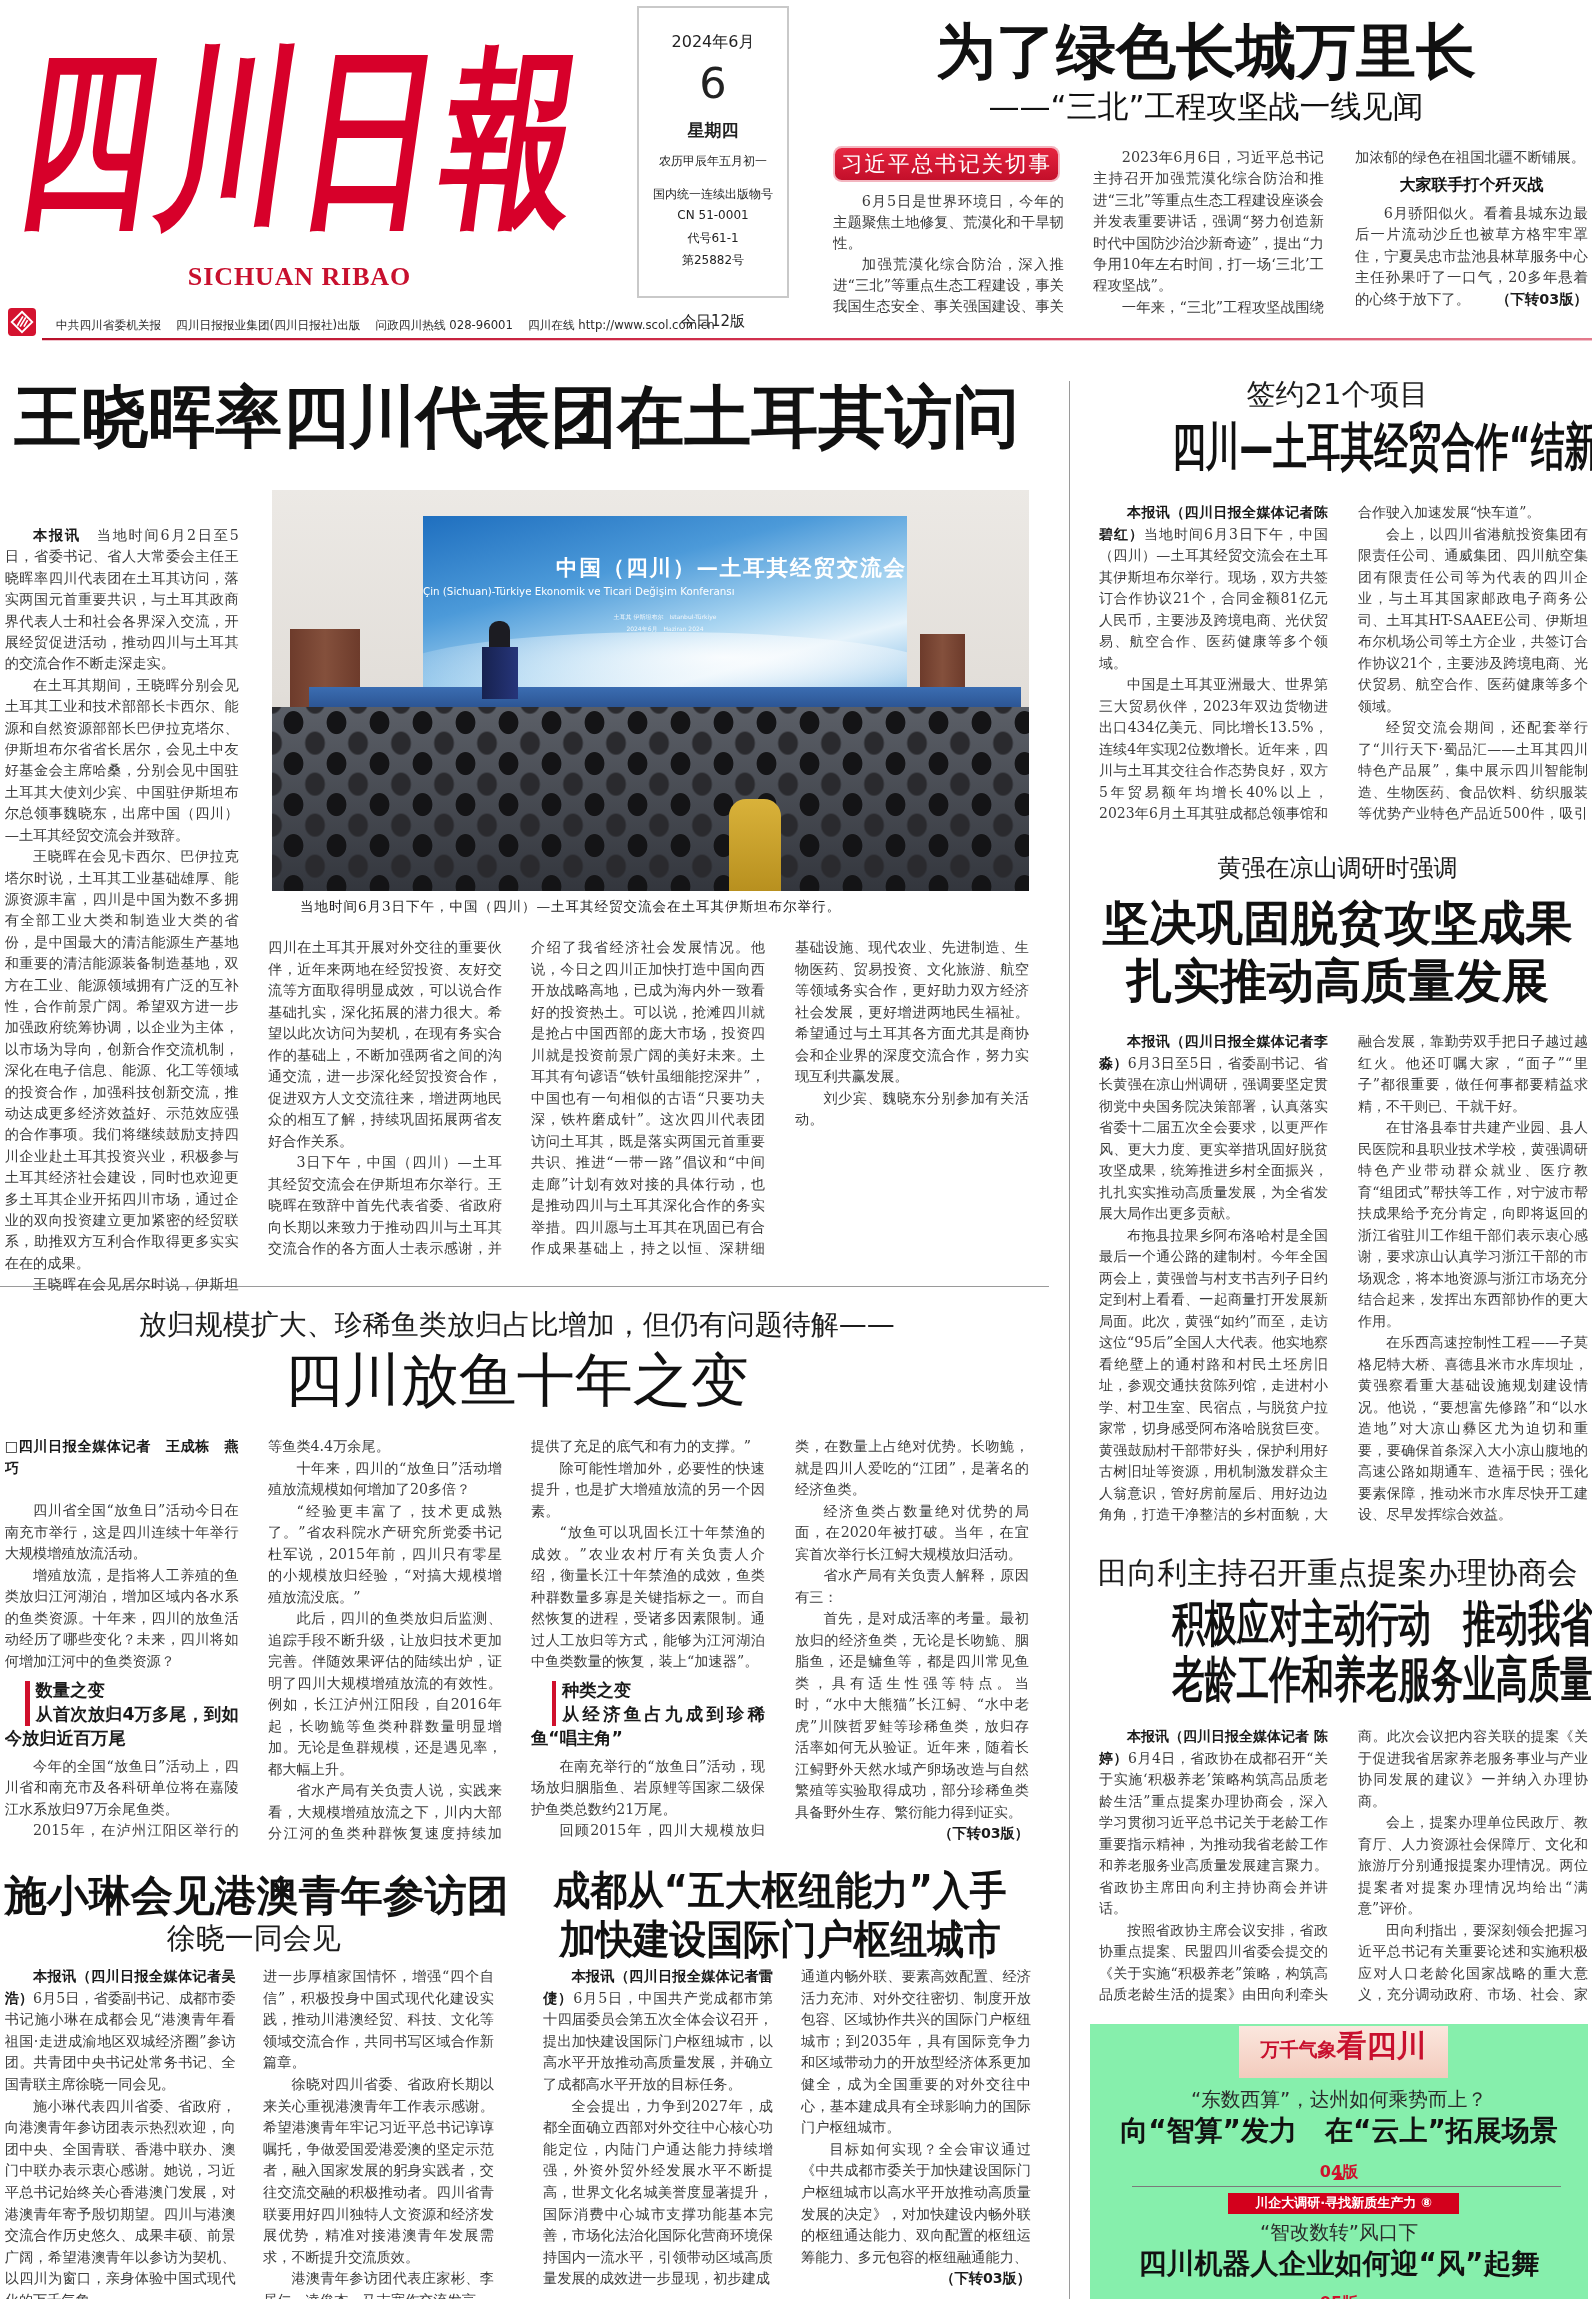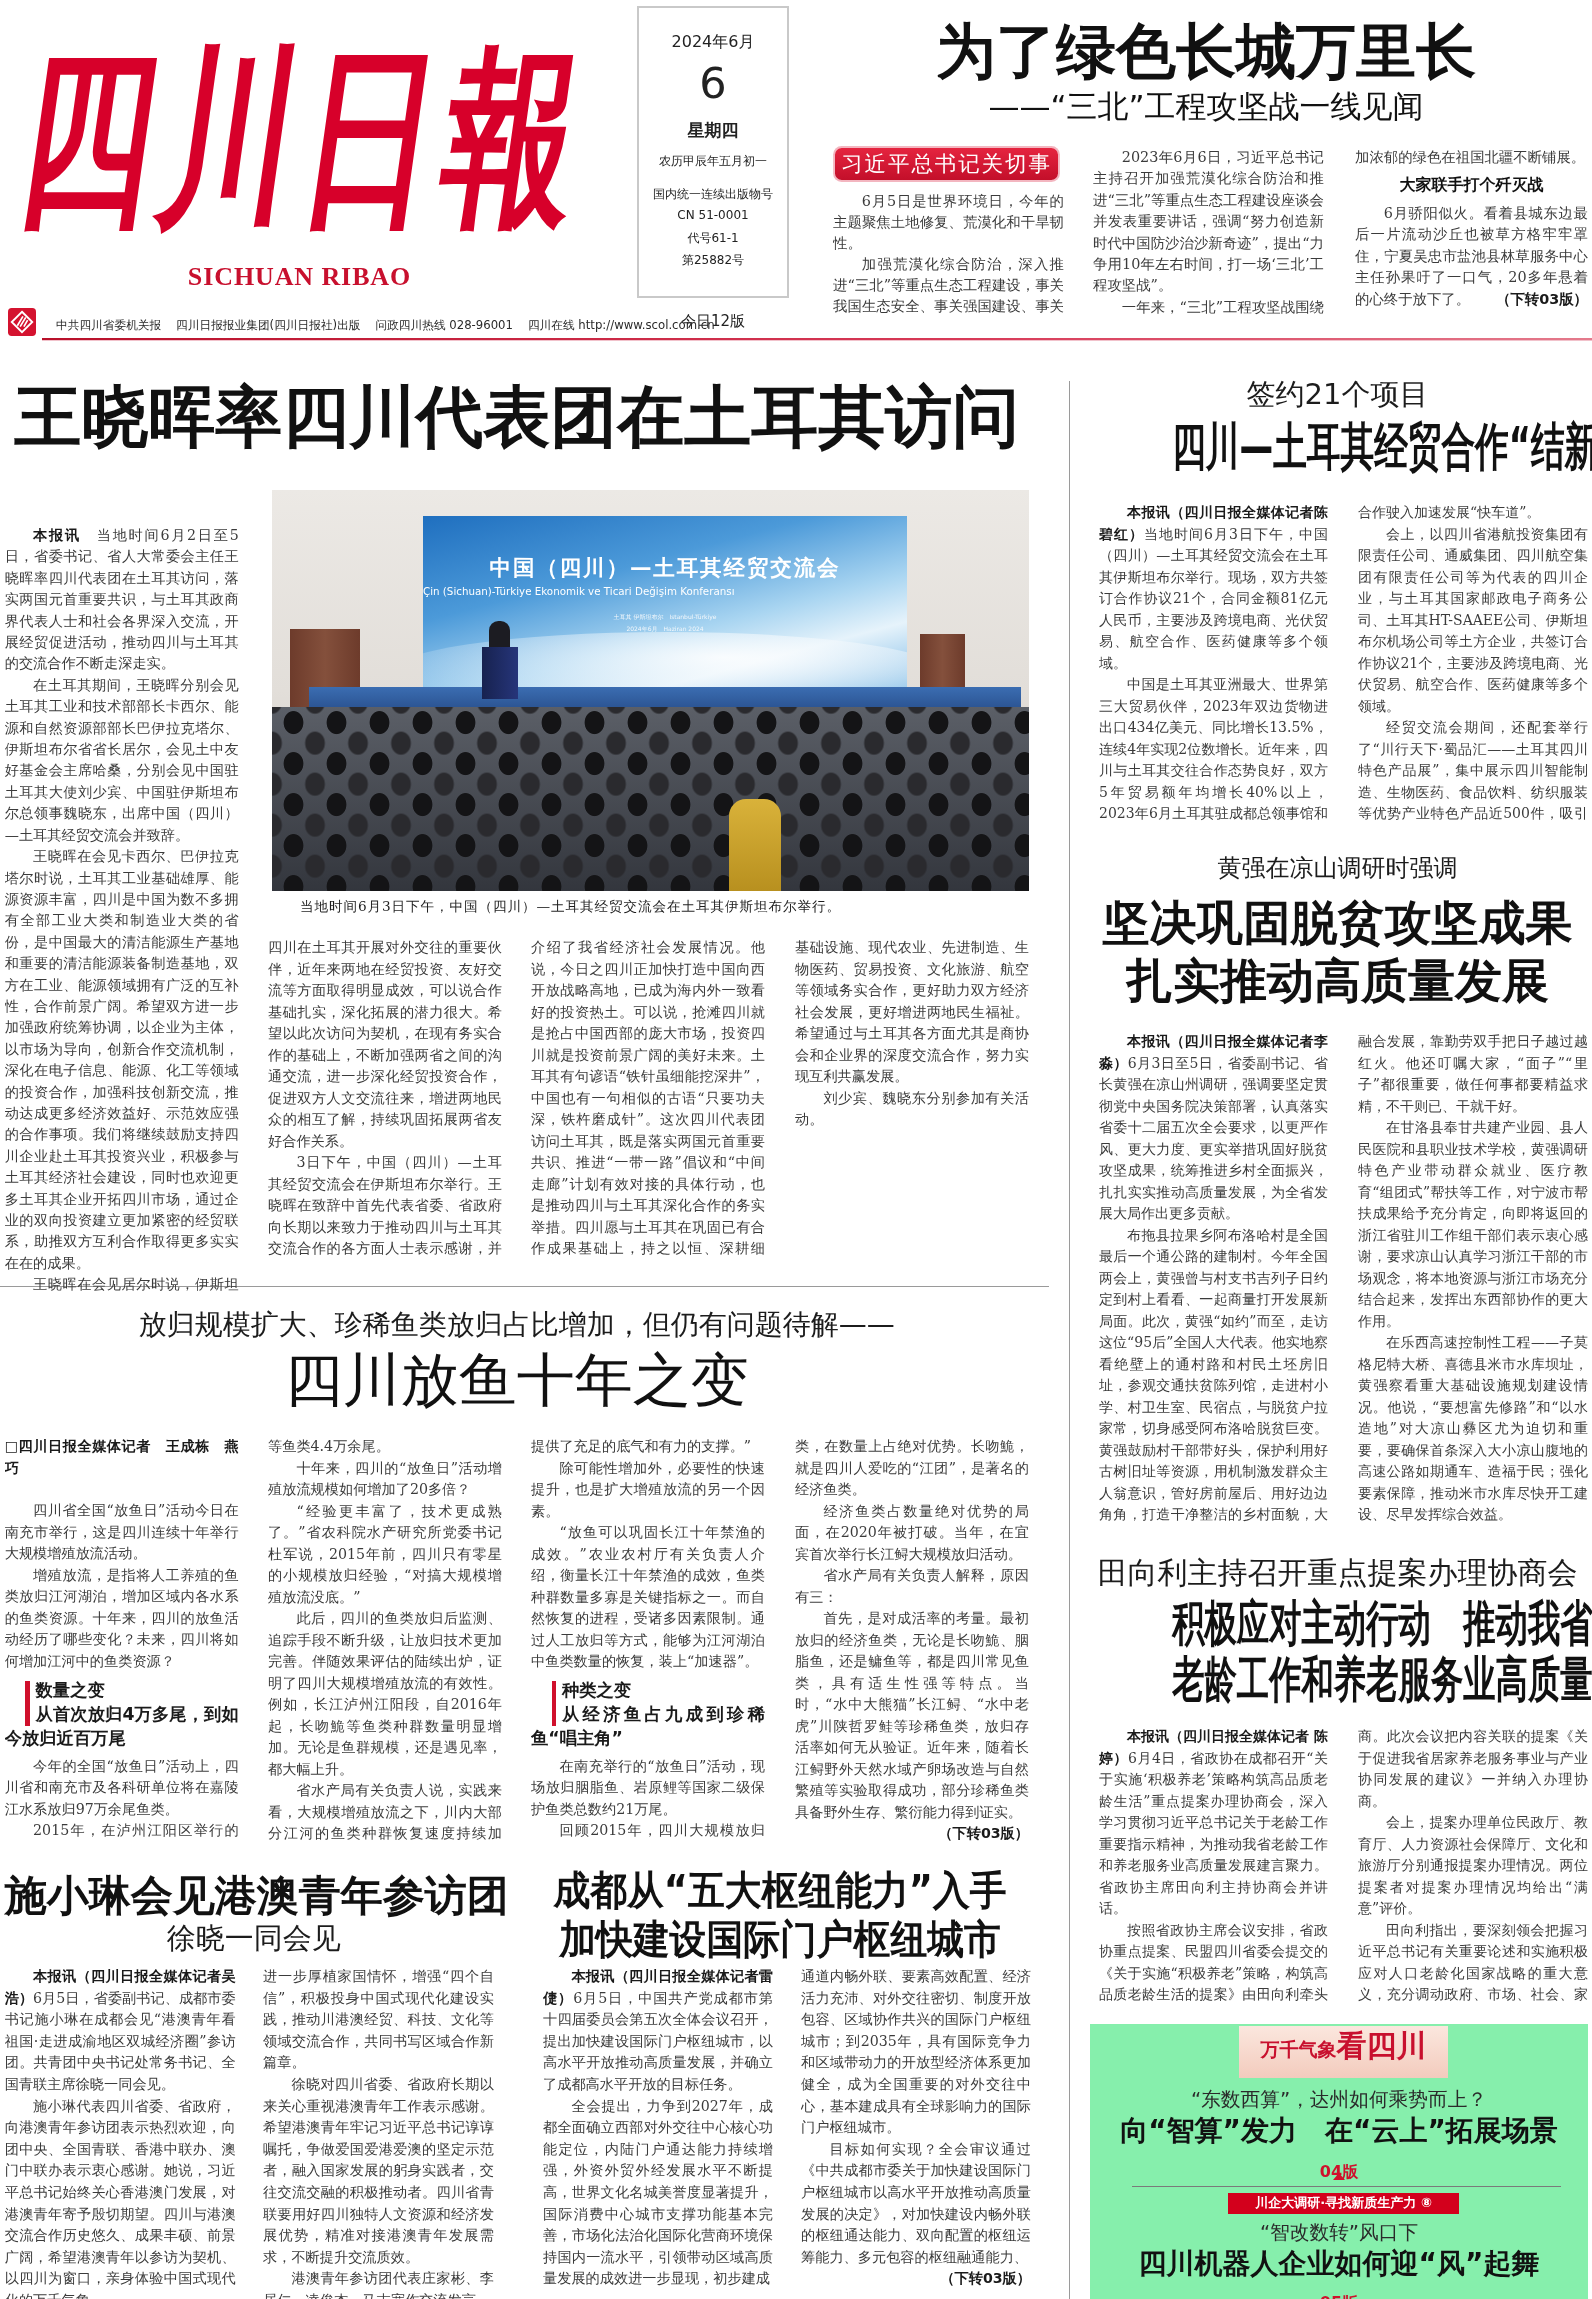--- a/index.html
+++ b/index.html
@@ -32,21 +32,21 @@
   .tag-banner{left:835px;top:148px;width:223px;height:32px;background:linear-gradient(180deg,#e5243f,#c30f2a);border-radius:6.6px;box-shadow:0 0 0 1.9px #f3b6c0;color:#fff;font-family:"DejaVu Serif",serif;font-size:21.5px;line-height:32px;text-align:center;letter-spacing:1.9px;}
 
   .vline{left:1069px;top:381px;width:0.9px;height:1918px;background:#9a9a9a;}
   .hline{left:0;top:1286px;width:1049px;height:0.9px;background:#9a9a9a;}
 
   
   .photo{left:272px;top:490px;width:757px;height:401px;overflow:hidden;background:linear-gradient(180deg,#ece9e5 0%,#e2ded9 50%,#cbc6c0 100%);}
   .photo .door{position:absolute;background:linear-gradient(90deg,#6d3b2b,#84503c 50%,#6d3b2b);}
   .photo .screen{position:absolute;left:151px;top:26px;width:484px;height:172px;background:linear-gradient(165deg,#1f6fbf 0%,#4c9ad9 35%,#a9d5f1 62%,#e6f3fb 78%,#7fbbe6 100%);overflow:hidden;}
   .photo .screen::after{content:"";position:absolute;left:-37px;bottom:-28px;width:562px;height:84px;border-radius:50%;background:radial-gradient(ellipse at 60% 30%,rgba(255,255,255,.85),rgba(180,215,240,.2) 70%,transparent 72%);}
-  .photo .screen-title{position:absolute;top:37px;left:0;width:100%;text-align:center;color:#fff;font-family:"DejaVu Sans",sans-serif;font-weight:bold;font-size:21.5px;letter-spacing:1.9px;}
+  .photo .screen-title{position:absolute;top:37px;left:0;width:100%;text-align:right;color:#fff;font-family:"DejaVu Sans",sans-serif;font-weight:bold;font-size:21.5px;letter-spacing:1.9px;}
   .photo .screen-sub{position:absolute;top:69px;left:0;width:100%;text-align:left;color:#fff;font-family:"DejaVu Sans",sans-serif;font-size:10.3px;}
   .photo .screen-small{position:absolute;left:0;width:100%;text-align:center;color:#f3f8fc;font-family:"DejaVu Sans",sans-serif;font-size:6px;}
   .photo .podium{position:absolute;left:210px;top:157px;width:36px;height:52px;background:linear-gradient(90deg,#17224f,#26357a);}
   .photo .speaker{position:absolute;left:217px;top:131px;width:20.6px;height:30px;background:#1c1c22;border-radius:9.4px 9.4px 1.9px 1.9px;}
   .photo .stage{position:absolute;left:37px;top:197px;width:712px;height:39px;background:linear-gradient(180deg,#3b6db2,#1e3f78);}
   .photo .audience{position:absolute;left:0;top:217px;width:757px;height:184px;
     background:
       radial-gradient(ellipse 10.3px 12px at 50% 38%,#141416 92%,transparent 100%) 0 0/43px 41px,
       radial-gradient(ellipse 10.3px 12px at 50% 38%,#2a2a2e 92%,transparent 100%) 21.5px 20.6px/43px 41px,
       linear-gradient(180deg,#5b5f67,#33363d);}

